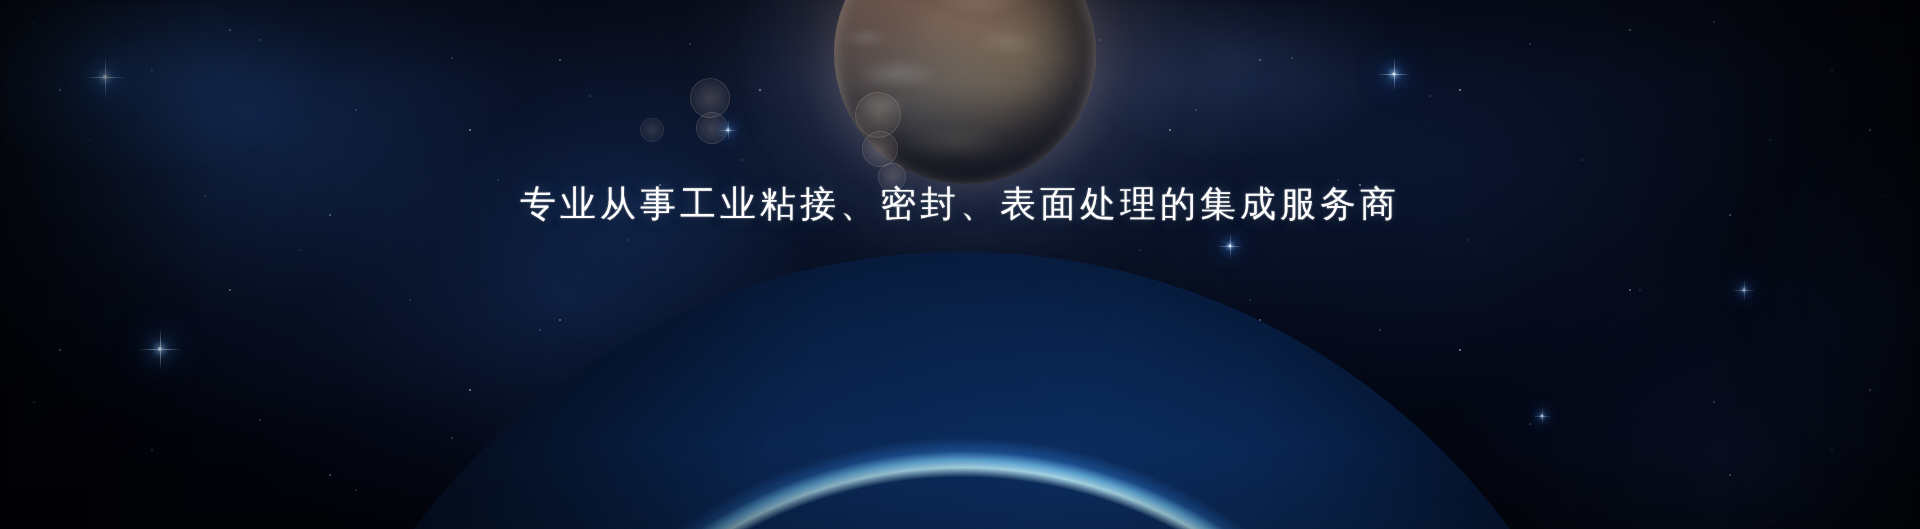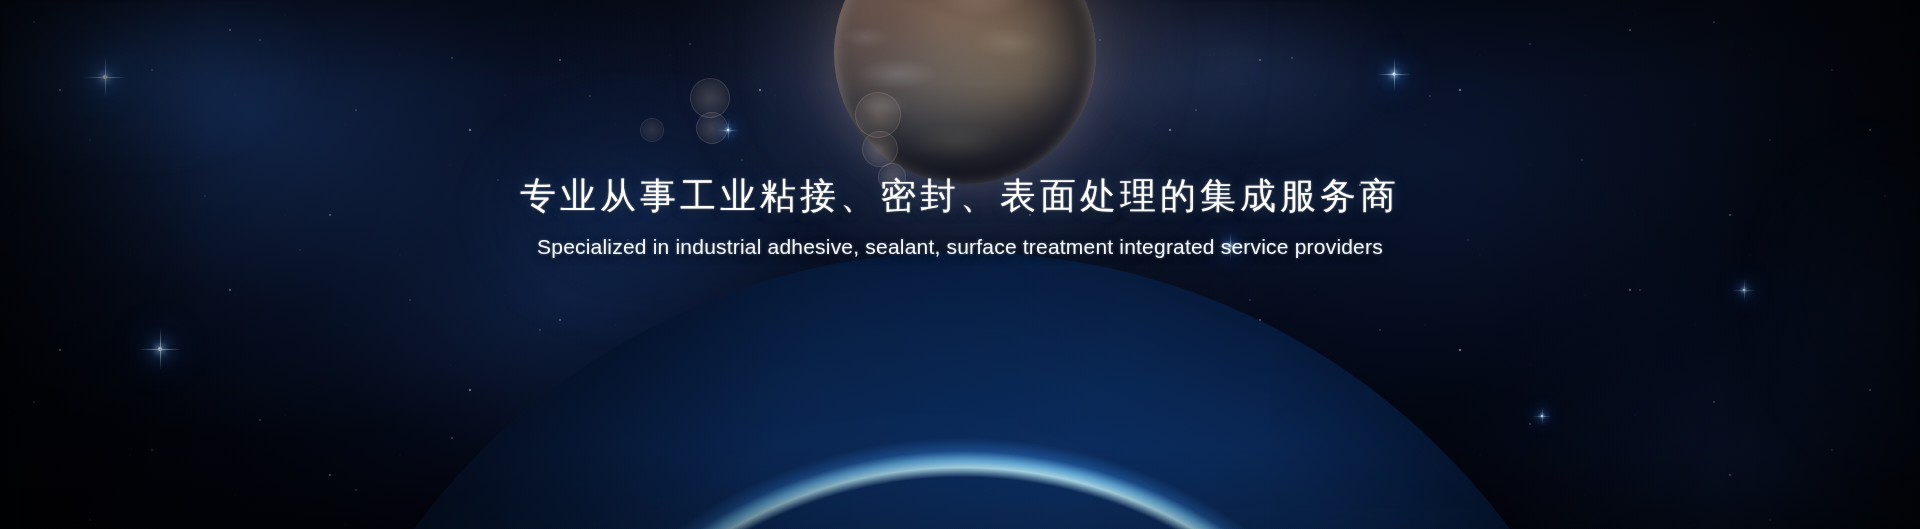--- a/index.html
+++ b/index.html
@@ -337,21 +337,21 @@
     font-size: 36px;
     line-height: 48px;
     font-weight: 400;
     color: #ffffff;
     letter-spacing: 4px;
     text-shadow:
       0 0 2px rgba(255,255,255,0.55),
       0 0 14px rgba(120,180,255,0.35),
       0 2px 8px rgba(0,0,0,0.75);
     white-space: nowrap;
-    margin: 0;
+    margin: 8px;
   }
   .hero-subtitle {
     font-family: "Liberation Sans", "DejaVu Sans", sans-serif;
     font-size: 21px;
     line-height: 30px;
     font-weight: 400;
     color: #f6f9ff;
     letter-spacing: 0.2px;
     margin: 12px 0 0 0;
     text-shadow:
@@ -406,16 +406,15 @@
         <div class="earth-land"></div>
       </div>
       <div class="earth-terminator"></div>
     </div>
   </div>
 
   <div class="vignette"></div>
 
   <div class="hero-text">
     <h1 class="hero-title">专业从事工业粘接、密封、表面处理的集成服务商</h1>
-    <p class="hero-subtitle">Specialized in industrial adhesive, sealant, surface treatment integrated service providers</p>
   </div>
 
 </div>
 
 </body></html>

